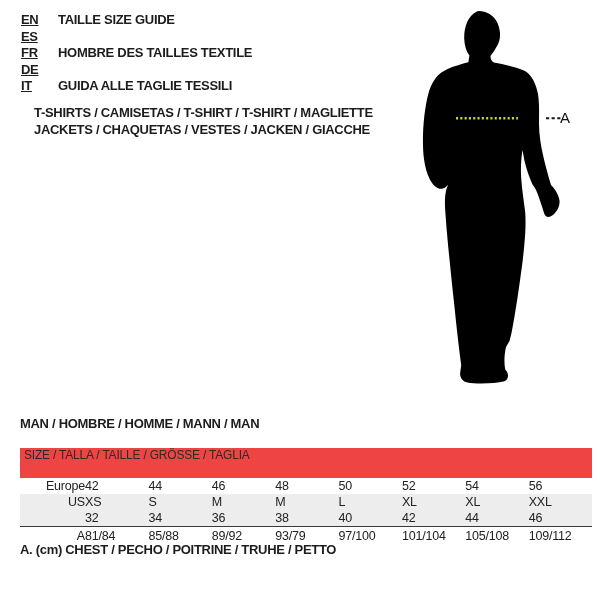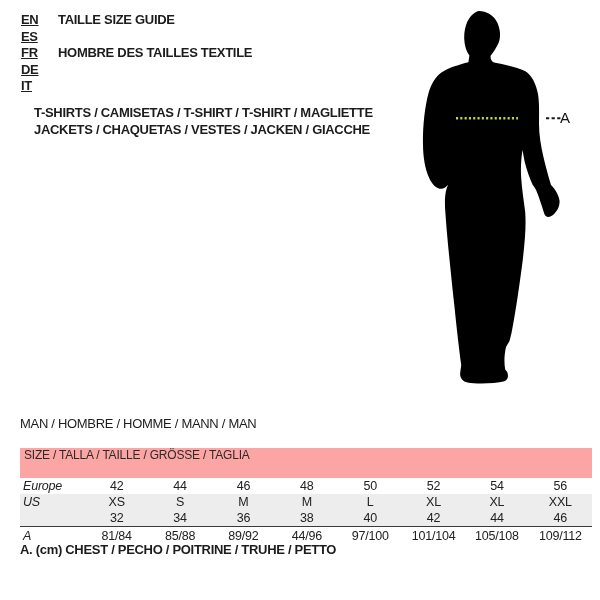--- a/index.html
+++ b/index.html
@@ -33,39 +33,39 @@
   .figure-svg { position: absolute; left: 408px; top: 0; }
   .measure-label {
     position: absolute; left: 560px; top: 109px;
     font-size: 15px; font-weight: 400; letter-spacing: 0;
     color: #111;
   }
 
   
   .section-title {
     position: absolute; left: 20px; top: 416px;
-    font-weight: 400; font-size: 13px; letter-spacing: -0.3px;
+    font-weight: 700; font-size: 13px; letter-spacing: -0.3px;
   }
 
   
   .size-table-wrap { position: absolute; left: 20px; top: 448px; width: 572px; }
   table.size-table {
     width: 572px; border-collapse: collapse; table-layout: fixed;
     font-size: 12.5px; letter-spacing: -0.2px; color: #222;
   }
   table.size-table th {
-    background: #fca5a5; font-weight: 400; font-size: 12px;
+    background: #ef4444; font-weight: 400; font-size: 12px;
     height: 22px; line-height: 14px; text-align: left;
     padding: 0 0 16px 4px; color: #2b2b2b; letter-spacing: -0.2px;
   }
   table.size-table td {
-    height: 16px; line-height: 16px; text-align: center;
+    height: 16px; line-height: 16px; 
     padding: 0; font-weight: 400; white-space: nowrap;
   }
-  table.size-table td.lbl { text-align: left; padding-left: 3px; font-style: italic; }
+  table.size-table td.lbl { text-align: right; padding-left: 3px; }
   tr.row-gray td { background: #ededed; margin-left: 40px; }
   tr.row-a td { border-top: 1.5px solid #3a3a3a; height: 18px; line-height: 18px; }
 
   
   .footnote {
     position: absolute; left: 20px; top: 542px;
     font-weight: 700; font-size: 13px; letter-spacing: -0.3px;
   }
 </style>
 </head>
@@ -81,20 +81,21 @@
   </div>
   <div class="lang-row">
     <span class="lang-code">FR</span>
     <span class="lang-label">HOMBRE DES TAILLES TEXTILE</span>
   </div>
   <div class="lang-row">
     <span class="lang-code">DE</span>
   </div>
   <div class="lang-row">
     <span class="lang-code">IT</span>
+    <span class="lang-label">GUIDA ALLE TAGLIE TESSILI</span>
   </div>
 </div>
 
 <div class="category-block">
   <div>T-SHIRTS / CAMISETAS / T-SHIRT / T-SHIRT / MAGLIETTE</div>
   <div>JACKETS / CHAQUETAS / VESTES / JACKEN / GIACCHE</div>
 </div>
 
 <svg class="figure-svg" width="170" height="400" viewBox="0 0 170 400" aria-hidden="true">
   <path d="M71,11
@@ -198,21 +199,21 @@
         <td>40</td>
         <td>42</td>
         <td>44</td>
         <td>46</td>
       </tr>
       <tr class="row-white row-a">
         <td class="lbl">A</td>
         <td>81/84</td>
         <td>85/88</td>
         <td>89/92</td>
-        <td>44/96</td>
+        <td>93/79</td>
         <td>97/100</td>
         <td>101/104</td>
         <td>105/108</td>
         <td>109/112</td>
       </tr>
     </tbody>
   </table>
 </div>
 
 <div class="footnote">A. (cm) CHEST / PECHO / POITRINE / TRUHE / PETTO</div>

